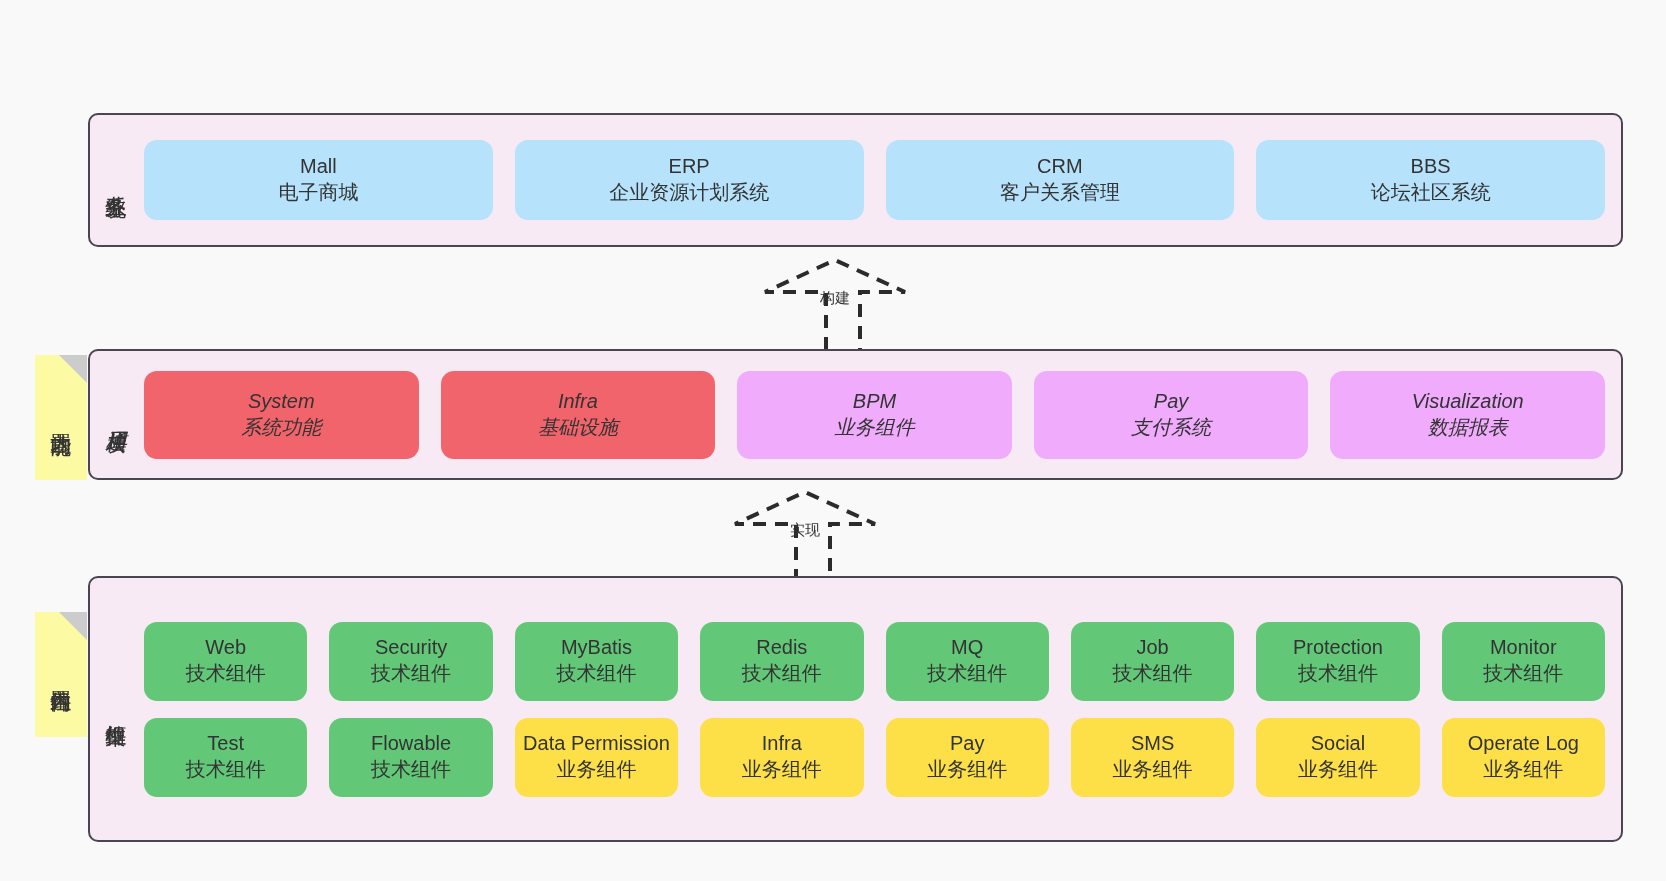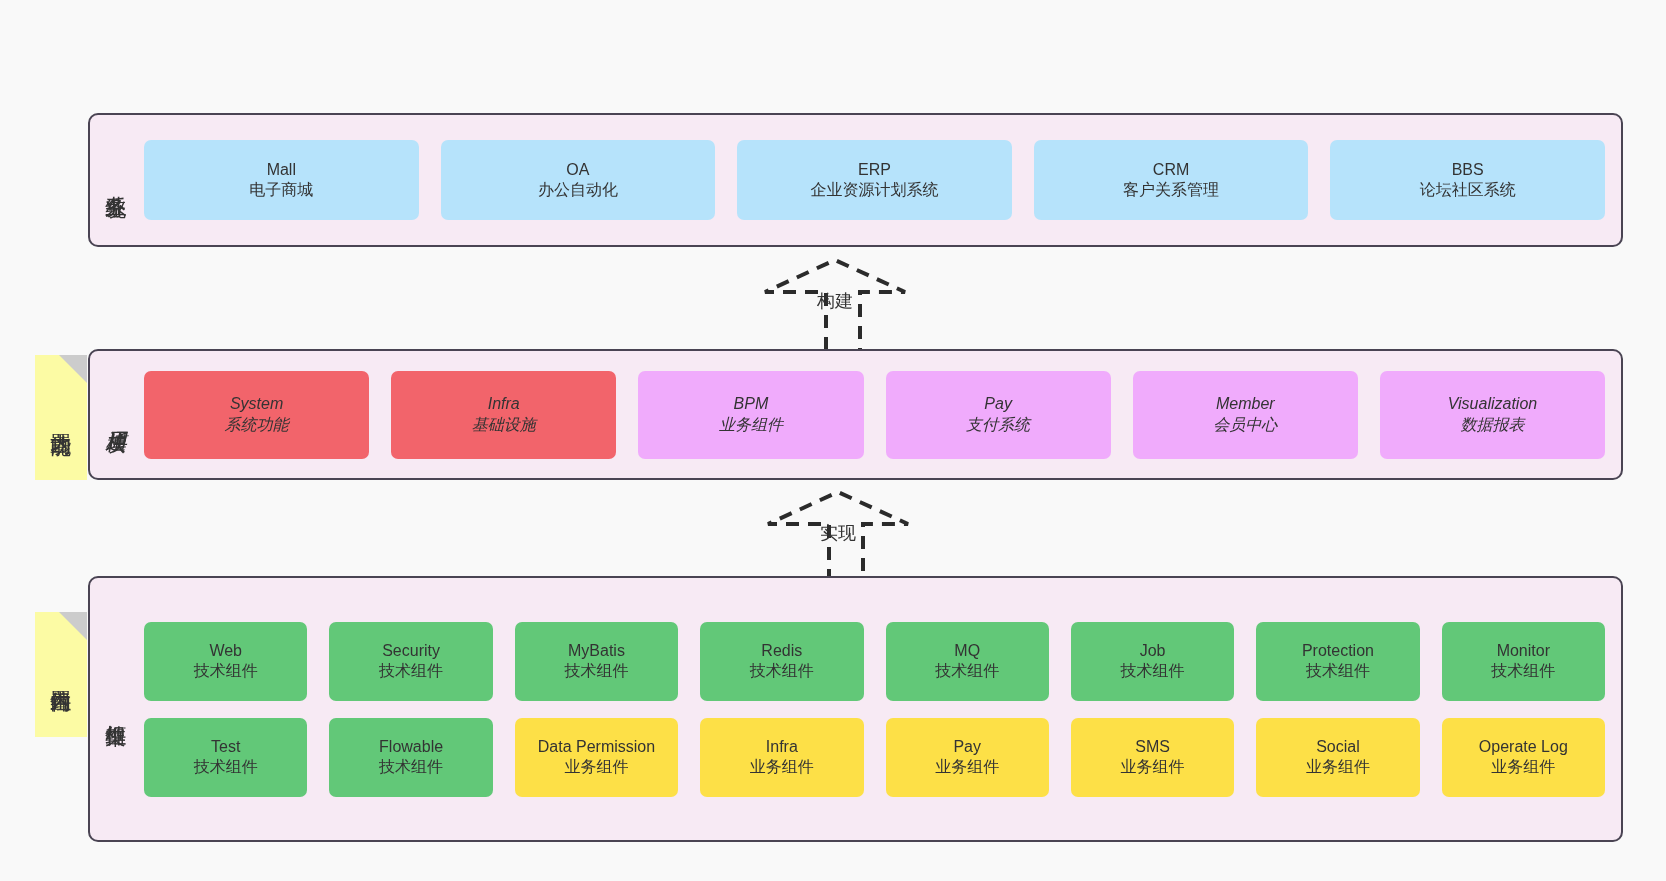--- a/index.html
+++ b/index.html
@@ -59,27 +59,27 @@
 
   .row {
     display: flex;
     gap: 22px;
   }
   .row > * { flex: 1 1 0; }
 
   
   .node {
     box-sizing: border-box;
-    border-radius: 7px;
+    border-radius: 13px;
     display: flex;
     flex-direction: column;
     align-items: center;
     justify-content: center;
     text-align: center;
-    font-size: 16px;
+    font-size: 20px;
     line-height: 1.28;
     color: #333333;
     padding: 6px 4px;
     min-width: 0;
   }
   .node .title { white-space: normal; }
   .node .sub   { white-space: nowrap; }
 
   .h-biz    { height: 80px; }
   .h-mod    { height: 88px; }
@@ -122,21 +122,21 @@
   
   .connector {
     position: absolute;
   }
   .connector svg { display: block; overflow: visible; }
   .connector .conn-label {
     position: absolute;
     left: 50%;
     transform: translateX(-50%);
     top: 31px;
-    font-size: 18px;
+    font-size: 15px;
     color: #333333;
     background: transparent;
     white-space: nowrap;
     padding: 0 2px;
     text-align: center;
   }
 </style>
 </head>
 <body>
 
@@ -144,24 +144,20 @@
 
   <div class="band" id="band-business" style="left:88px; top:113px; width:1535px; height:134px;">
     <div class="band-label">业务系统</div>
     <div class="band-body">
       <div class="row">
         <div class="node h-biz c-blue">
           <div class="title">Mall</div>
           <div class="sub">电子商城</div>
         </div>
         <div class="node h-biz c-blue">
-          <div class="title">OA</div>
-          <div class="sub">办公自动化</div>
-        </div>
-        <div class="node h-biz c-blue">
           <div class="title">ERP</div>
           <div class="sub">企业资源计划系统</div>
         </div>
         <div class="node h-biz c-blue">
           <div class="title">CRM</div>
           <div class="sub">客户关系管理</div>
         </div>
         <div class="node h-biz c-blue">
           <div class="title">BBS</div>
           <div class="sub">论坛社区系统</div>
@@ -198,32 +194,28 @@
         </div>
         <div class="node h-mod c-pink">
           <div class="title">BPM</div>
           <div class="sub">业务组件</div>
         </div>
         <div class="node h-mod c-pink">
           <div class="title">Pay</div>
           <div class="sub">支付系统</div>
         </div>
         <div class="node h-mod c-pink">
-          <div class="title">Member</div>
-          <div class="sub">会员中心</div>
-        </div>
-        <div class="node h-mod c-pink">
           <div class="title">Visualization</div>
           <div class="sub">数据报表</div>
         </div>
       </div>
     </div>
   </div>
 
-  <div class="connector" id="conn-implement" style="left:763px; top:490px; width:150px; height:92px;">
+  <div class="connector" id="conn-implement" style="left:730px; top:490px; width:150px; height:92px;">
     <svg width="150" height="92" viewBox="0 0 150 92" aria-hidden="true">
       <g fill="none" stroke="#2b2b2b" stroke-width="4" stroke-dasharray="13,9" stroke-linecap="butt">
         <path d="M 66 92 L 66 34 L 5 34 L 75 2 L 145 34 L 100 34 L 100 92"></path>
       </g>
     </svg>
     <div class="conn-label">实现</div>
   </div>
 
   <div class="note" id="note-framework" style="left:35px; top:612px; width:52px; height:125px;">
     <span class="fold"></span>

